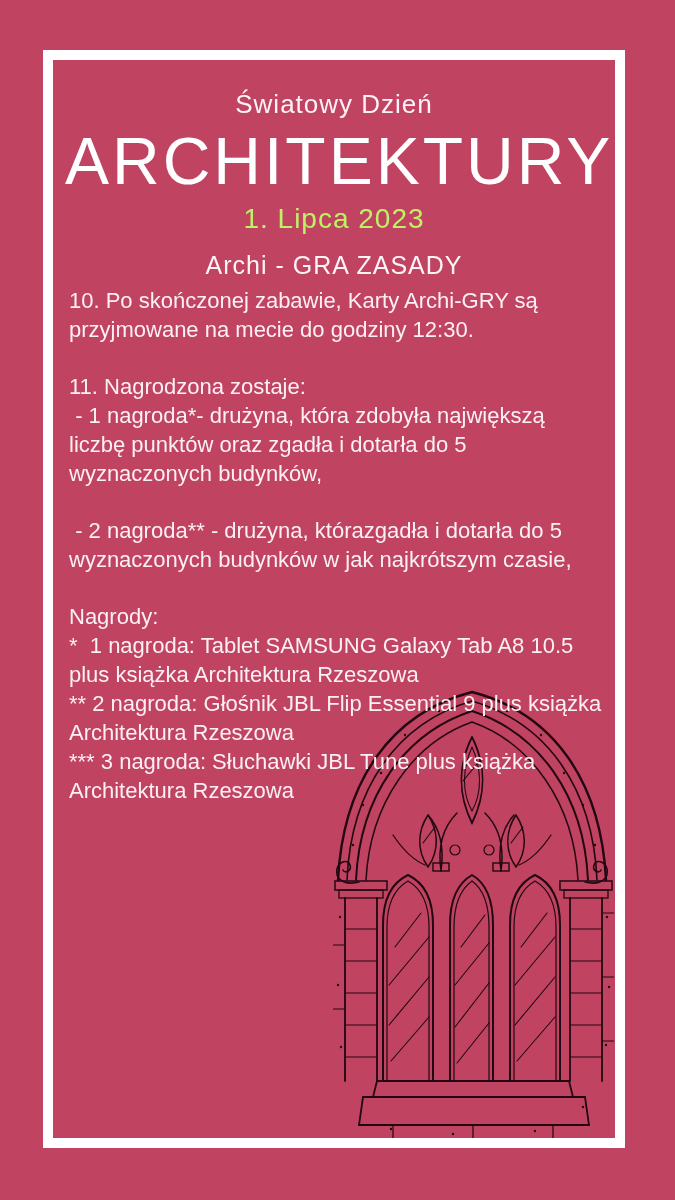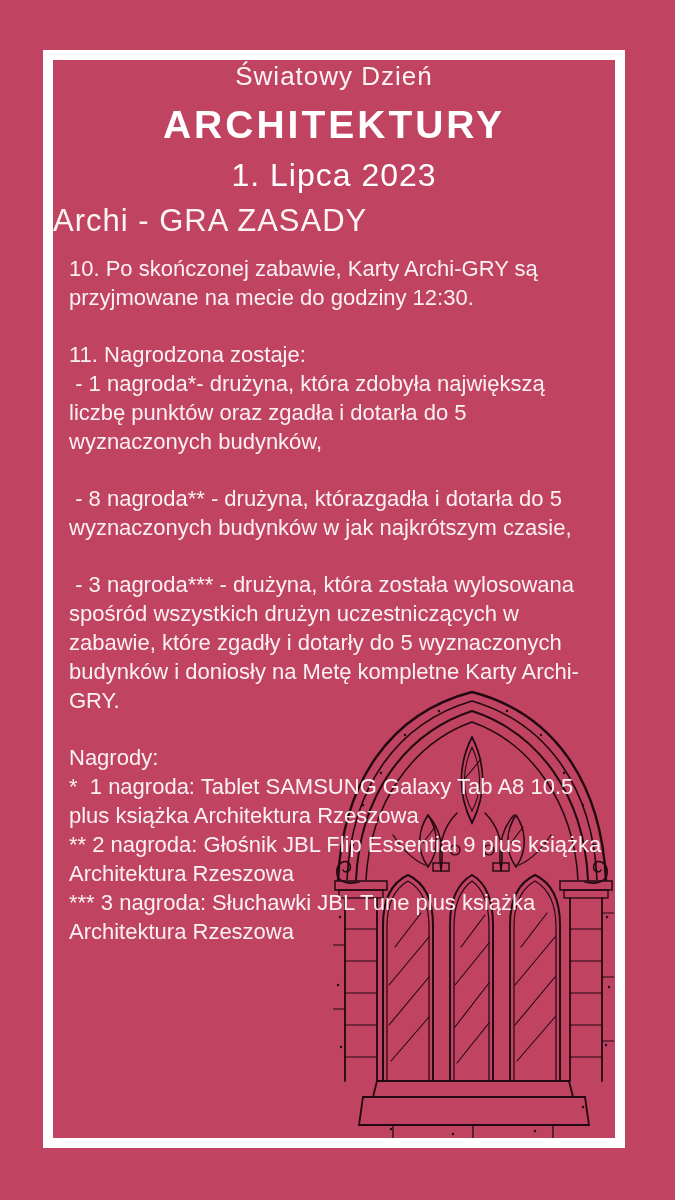--- a/index.html
+++ b/index.html
@@ -17,43 +17,43 @@
     overflow:hidden;
   }
   .window-art{
     position:absolute;left:280px;top:625px;
     width:281px;height:453px;
     z-index:1;
   }
   .header{
     position:relative;z-index:2;
     text-align:center;color:#ffffff;
-    padding-top:0;
+    padding-top:28px;
   }
   .kicker{
     font-size:26px;line-height:32px;font-weight:300;
     letter-spacing:1px;color:#fdf3f6;
   }
   .title{
-    margin:4px;font-size:39px;line-height:58px;
-    font-weight:700;letter-spacing:3px;color:#ffffff;
+    margin:12px;font-size:66px;line-height:58px;
+    font-weight:400;letter-spacing:3px;color:#ffffff;
   }
   .date{
-    font-size:32px;line-height:34px;font-weight:300;
-    letter-spacing:1px;color:#ffffff;
+    font-size:28px;line-height:34px;font-weight:300;
+    letter-spacing:1px;color:#bef264;
   }
   .section-title{
     position:relative;z-index:2;
-    margin:8px 0 0;
-    font-size:31px;line-height:42px;font-weight:400;
+    margin:8px 0 0;text-align:center;
+    font-size:25px;line-height:42px;font-weight:400;
     letter-spacing:1px;color:#fdf4f6;
   }
   .rules{
     position:relative;z-index:2;
-    margin:12px 0 0 16px;width:546px;
+    margin:0 0 0 16px;width:546px;
     color:#fbf0f3;
     font-size:22px;line-height:29px;
   }
   .rules p{
     margin:0 0 28px;
     white-space:pre-wrap;
   }
 </style>
 </head>
 <body>
@@ -150,27 +150,22 @@
 
   <h2 class="section-title">Archi - GRA ZASADY</h2>
 
   <div class="rules">
     <p>10. Po skończonej zabawie, Karty Archi-GRY są
 przyjmowane na mecie do godziny 12:30.</p>
     <p>11. Nagrodzona zostaje:
  - 1 nagroda*- drużyna, która zdobyła największą
 liczbę punktów oraz zgadła i dotarła do 5
 wyznaczonych budynków,</p>
-    <p> - 8 nagroda** - drużyna, którazgadła i dotarła do 5
+    <p> - 2 nagroda** - drużyna, którazgadła i dotarła do 5
 wyznaczonych budynków w jak najkrótszym czasie,</p>
-    <p> - 3 nagroda*** - drużyna, która została wylosowana
-spośród wszystkich drużyn uczestniczących w
-zabawie, które zgadły i dotarły do 5 wyznaczonych
-budynków i doniosły na Metę kompletne Karty Archi-
-GRY.</p>
     <p>Nagrody:
 *  1 nagroda: Tablet SAMSUNG Galaxy Tab A8 10.5
 plus książka Architektura Rzeszowa
 ** 2 nagroda: Głośnik JBL Flip Essential 9 plus książka
 Architektura Rzeszowa
 *** 3 nagroda: Słuchawki JBL Tune plus książka
 Architektura Rzeszowa</p>
   </div>
 
 </div>

